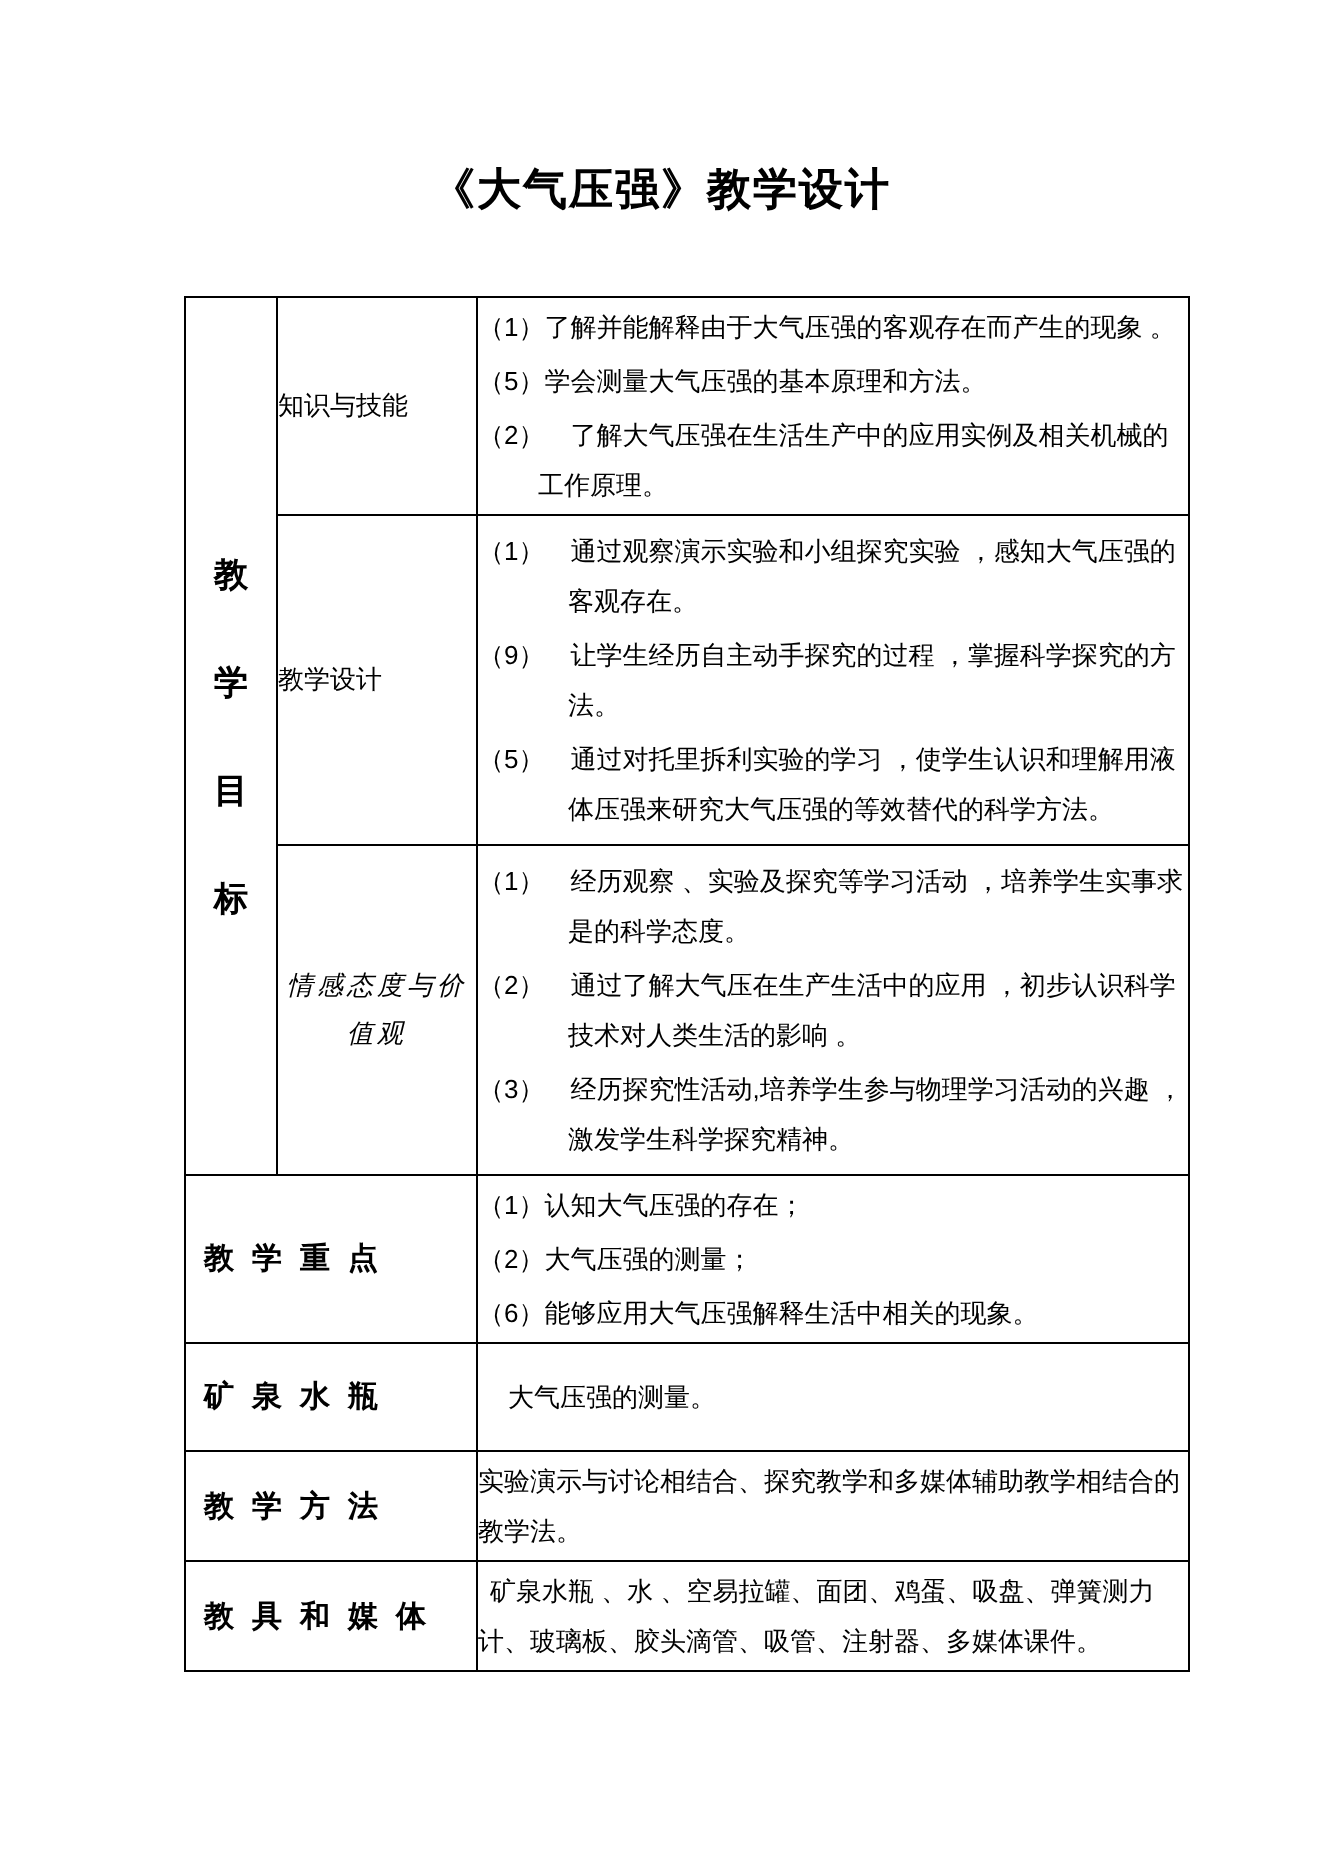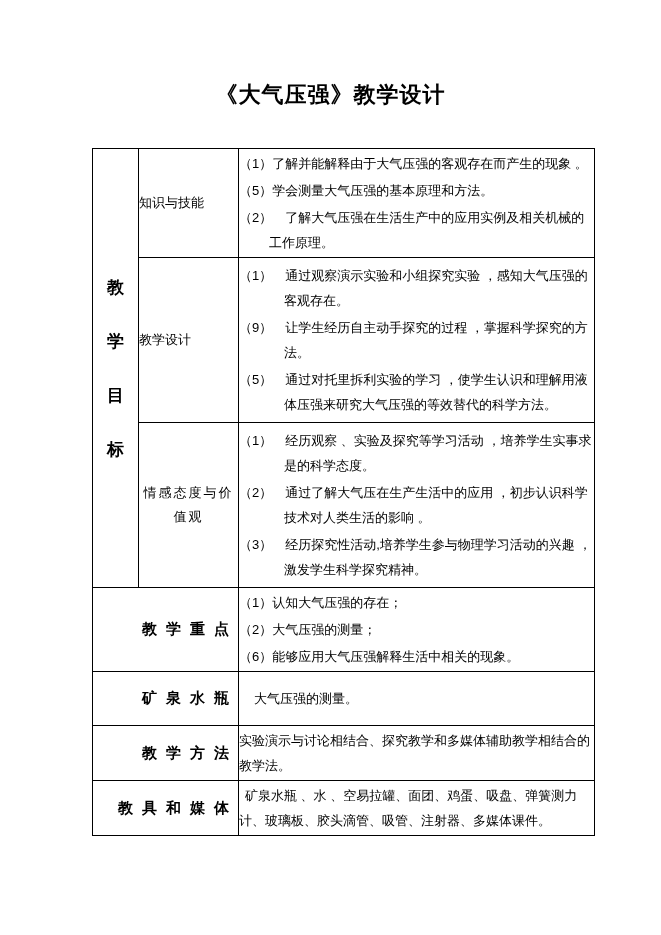--- a/index.html
+++ b/index.html
@@ -56,39 +56,40 @@
   .sub-label {
     font-size: 13px;
     padding: 0 5px 0 9px;
     line-height: 20px;
   }
   .sub-label.center {
     text-align: center;
     letter-spacing: 2px;
     padding: 0 4px;
     line-height: 24px;
+    font-style: italic;
   }
   
   .content {
     font-size: 13px;
     line-height: 25px;
     padding: 2px 10px;
   }
   .content .itm {
     margin: 2px 0;
   }
   .hang30 { padding-left: 30px; text-indent: -30px; }
   .hang45 { padding-left: 45px; text-indent: -45px; }
   .indent15 { text-indent: 15px; }
   .indent6  { text-indent: 6px; }
   
   .big-label {
     font-size: 15px;
     font-weight: bold;
-    text-align: right;
+    text-align: left;
     letter-spacing: 9px;
     text-indent: 9px;
   }
 </style>
 </head>
 <body>
 
 <div class="doc-title">《大气压强》教学设计</div>
 
 <table class="design-table">

